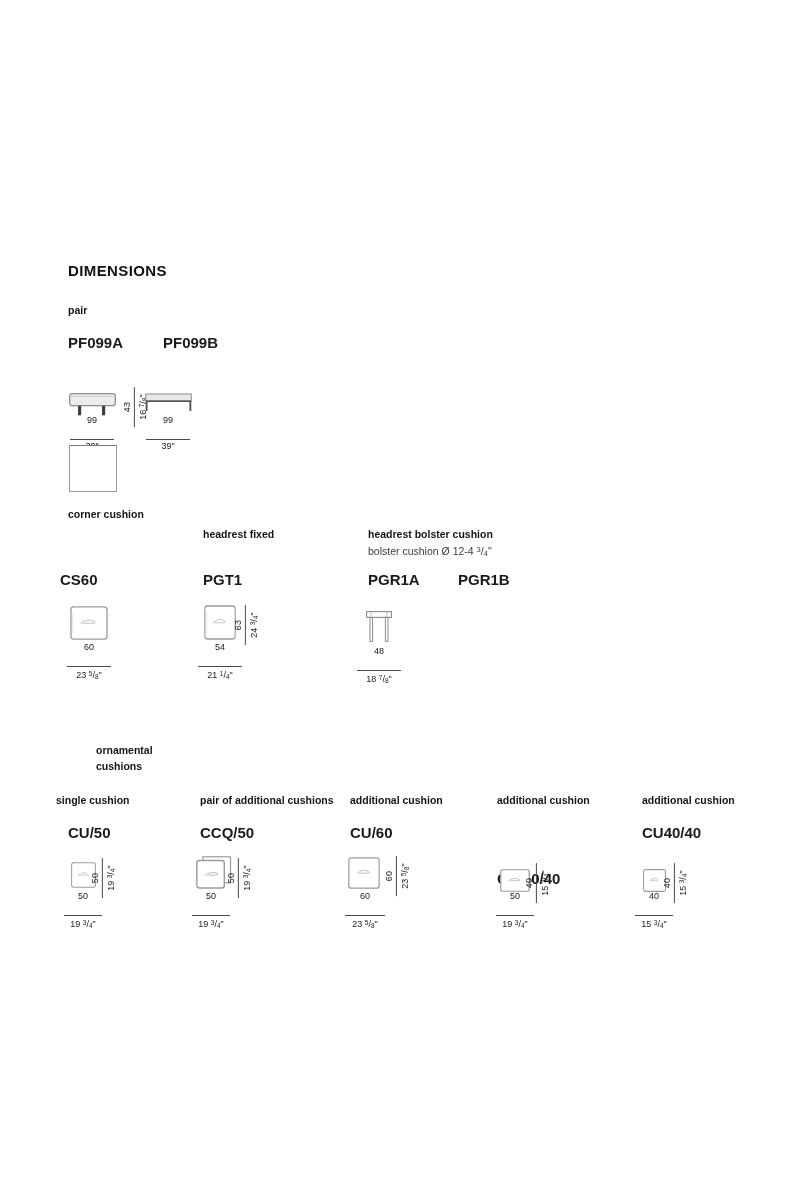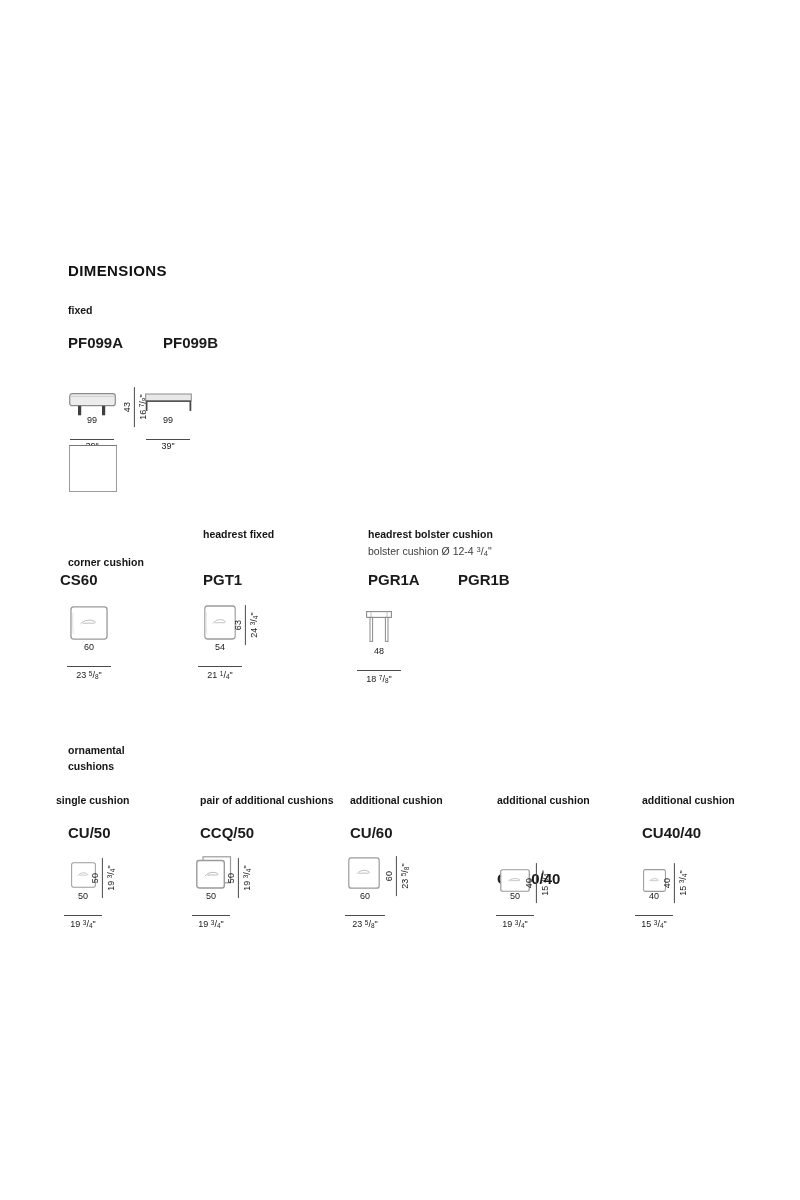--- a/index.html
+++ b/index.html
@@ -3,21 +3,21 @@
 <meta charset="utf-8">
 <style>
   * { margin:0; padding:0; box-sizing:border-box; }
   body { background:#fff; font-family:"Liberation Sans", sans-serif; color:#111; }
   .page { position:relative; width:800px; height:1200px; background:#ffffff; overflow:hidden; }
 
   .abs { position:absolute; }
 
   .h1 { font-size:15px; font-weight:bold; letter-spacing:0.4px; color:#111; }
   .sec { font-size:10.5px; font-weight:bold; color:#151515; }
-  .sec2 { font-size:10.5px; font-weight:bold; color:#151515; white-space:pre-line; line-height:16px; }
+  .sec2 { font-size:10.5px; font-weight:bold; color:#151515; white-space:pre-line; line-height:16px;margin-left:28px; }
   .code { font-size:15px; font-weight:bold; color:#1a1a1a; }
   .sub { font-size:10.5px; font-weight:normal; color:#3d3d3d; }
 
   
   .hdim { position:absolute; text-align:center; font-size:9px; color:#1a1a1a; line-height:11px; }
   .hdim .cm { display:block; border-bottom:1px solid #4a4a4a; padding-bottom:13px; }
   .hdim .in { display:block; padding-top:1px; white-space:nowrap; }
 
   .vdim { position:absolute; text-align:center; font-size:9px; color:#1a1a1a; line-height:11px; transform:rotate(-90deg); }
   .vdim .cm { display:block; border-bottom:1px solid #4a4a4a; padding-bottom:1px; }
@@ -30,21 +30,21 @@
 
   svg { display:block; }
 </style>
 </head>
 <body>
 
 <div class="page">
 
   <div class="abs h1" style="left:68px; top:262px;">DIMENSIONS</div>
 
-  <div class="abs sec" style="left:68px; top:304px;">fixed</div>
+  <div class="abs sec" style="left:68px; top:304px;">pair</div>
   <div class="abs code" style="left:68px; top:334px;">PF099A</div>
   <div class="abs code" style="left:163px; top:334px;">PF099B</div>
 
   <svg class="abs" style="left:69px; top:393px;" width="47" height="23" viewBox="0 0 47 23">
     <rect x="0.7" y="0.7" width="45.6" height="12" rx="2.5" fill="#ececec" stroke="#8b8b8b" stroke-width="1.2"></rect>
     <path d="M2 3.4 H45" stroke="#c3c3c3" stroke-width="0.7" fill="none"></path>
     <rect x="9" y="12.8" width="3.2" height="9.5" fill="#3f3f3f"></rect>
     <rect x="33" y="12.8" width="3.2" height="9.5" fill="#3f3f3f"></rect>
   </svg>
 
@@ -65,21 +65,21 @@
     <rect x="44.5" y="8.4" width="1.8" height="9.5" fill="#4a4a4a"></rect>
   </svg>
 
   <div class="hdim" style="left:146px; top:415px; width:44px;">
     <span class="cm">99</span>
     <span class="in">39"</span>
   </div>
 
   <div class="abs topview" style="left:69px; top:445px; width:48px; height:47px;"></div>
 
-  <div class="abs sec" style="left:68px; top:556px;text-align:right;">corner cushion</div>
+  <div class="abs sec" style="left:68px; top:508px;text-align:right;">corner cushion</div>
   <div class="abs sec" style="left:203px; top:528px;">headrest fixed</div>
   <div class="abs sec" style="left:368px; top:528px;">headrest bolster cushion</div>
   <div class="abs sub" style="left:368px; top:545px;">bolster cushion Ø 12-4 <sup>3</sup>/<sub>4</sub>"</div>
 
   <div class="abs code" style="left:60px; top:571px;">CS60</div>
   <div class="abs code" style="left:203px; top:571px;">PGT1</div>
   <div class="abs code" style="left:368px; top:571px;">PGR1A</div>
   <div class="abs code" style="left:458px; top:571px;">PGR1B</div>
 
   <svg class="abs" style="left:70px; top:606px;" width="38" height="34" viewBox="0 0 40 36" preserveAspectRatio="none">

